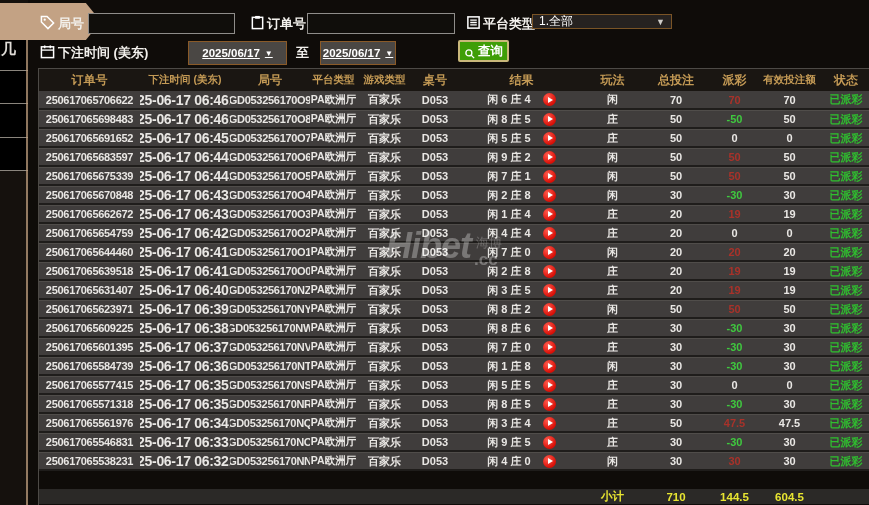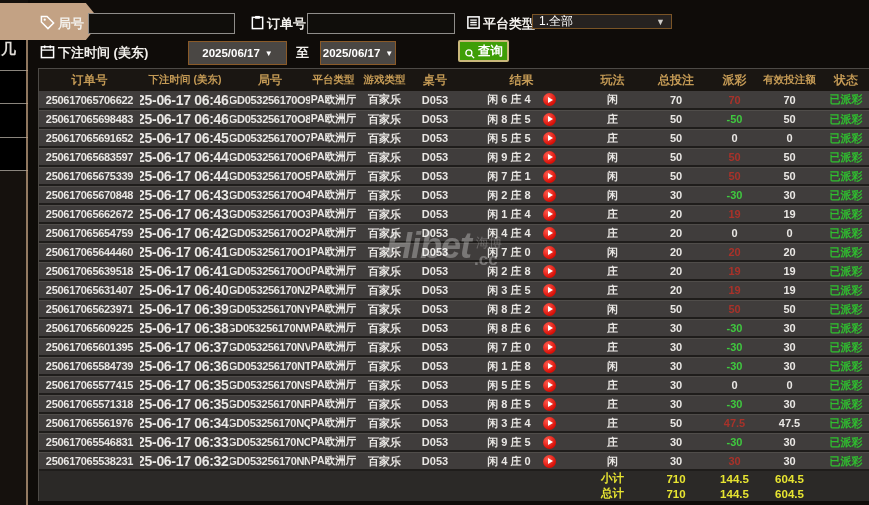--- a/index.html
+++ b/index.html
@@ -15,21 +15,21 @@
   .side-vline { position:absolute; left:26px; top:36px; width:2px; height:469px; background:#bd9d7e; opacity:.75; }
   .tan-wedge { position:absolute; left:0; top:3px; width:101px; height:37px; background:#c3a284;
                clip-path:polygon(0 0,85% 0,100% 50%,85% 100%,0 100%); }
 
   
   .toolbar { position:absolute; left:28px; top:0; width:841px; height:68px; }
   .tb-label { position:absolute; color:#f2f0ec; font-size:13px; font-weight:bold; white-space:nowrap; }
   .tb-icon { position:absolute; width:15px; height:15px; }
   .tb-icon svg { width:15px; height:15px; display:block; }
   .tb-input { position:absolute; height:21px; background:#100e0b; border:1px solid #8f8d8a; color:#e8e6e2; font-size:12px; padding:0 4px; outline:none; }
-  .date-box { position:absolute; height:24px; background:#4a4744; border:1px solid #8a5a28; color:#fff; font-weight:bold; font-size:11.5px; display:flex; align-items:center; justify-content:center; gap:5px; cursor:pointer; }
+  .date-box { position:absolute; height:24px; background:#4a4744; border:1px solid #8a5a28; color:#fff; font-weight:bold; font-size:11.5px; display:flex; align-items:center; justify-content:center; gap:5px; cursor:pointer;text-decoration:underline; }
   .date-box .arrow { font-size:8px; color:#fff; }
   .select-box { position:absolute; left:504px; top:14px; width:140px; height:15px; background:#262220; border:1px solid #7a5426; color:#fff; font-size:12px; display:flex; align-items:center; padding:0 6px; cursor:pointer; }
   .select-box .arrow { margin-left:auto; font-size:9px; color:#cfcdc9; }
   .search-btn { position:absolute; left:430px; top:40px; width:51px; height:22px; background:#3f9e07; border:2px solid #c9b87a; border-radius:2px; color:#fff; font-size:12.5px; font-weight:bold; display:flex; align-items:flex-end; justify-content:center; gap:2px; cursor:pointer; }
   .search-btn svg { width:12px; height:12px; }
 
   
   .table-wrap { position:absolute; left:38px; top:68px; width:831px; border-left:1px solid #4d4a46; border-top:1px solid #4d4a46; }
   .grid-row { display:grid; grid-template-columns:101px 90px 80px 47px 55px 46px 127px 55px 72px 45px 65px 48px; }
   .thead { height:22px; background:#1a1612; }
@@ -41,21 +41,21 @@
   .td.dim { letter-spacing:-.3px; }
   .td.time { font-size:14px; letter-spacing:-.3px;text-align:right; }
   .td.plat { font-size:10.5px; }
   .result-cell { gap:12px; }
   .replay { width:13px; height:13px; border-radius:50%; background:radial-gradient(circle at 35% 30%, #ff5a4d, #d90e06 70%); position:relative; cursor:pointer; flex:0 0 13px; }
   .replay::before { content:""; position:absolute; left:5px; top:3.5px; border-left:5px solid #fff; border-top:3px solid transparent; border-bottom:3px solid transparent; }
   .pos { color:#a8322a !important; }
   .neg { color:#3fc93f !important; }
   .zero { color:#e9e7e4 !important; }
   .status { color:#2fbe2f !important; font-size:11px; }
-  .sumrow { height:15px; background:#2b2927; margin-top:0; }
+  .sumrow { height:15px; background:#2b2927; margin-top:18px; }
   .sumrow .td { color:#e8e531; font-size:11.5px; font-weight:bold; }
 
   
   .watermark { position:absolute; left:366px; top:228px; z-index:5; pointer-events:none;margin-left:20px; }
   .wm-brand { font-size:36px; font-weight:bold; font-style:italic; color:rgba(255,255,255,.30); letter-spacing:-1px; line-height:1; }
   .wm-cn { position:absolute; left:90px; top:6px; font-size:13px; color:rgba(255,255,255,.24); white-space:nowrap; }
   .wm-cc { position:absolute; left:88px; top:22px; font-size:17px; font-weight:bold; color:rgba(255,255,255,.30); }
 </style>
 </head>
 <body>

